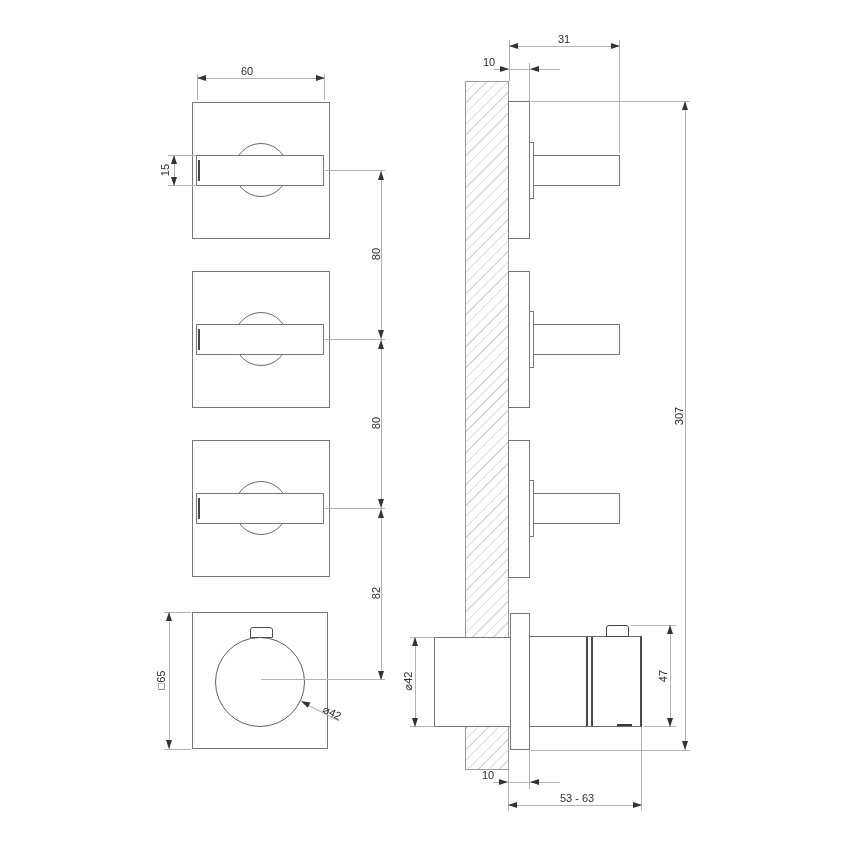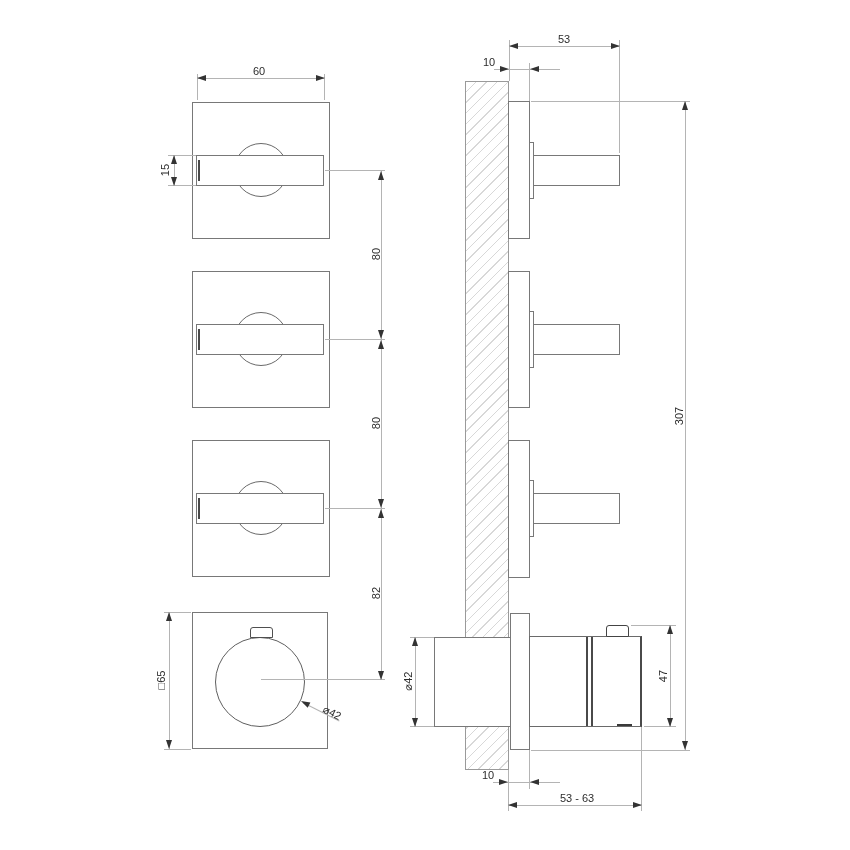--- a/index.html
+++ b/index.html
@@ -62,21 +62,21 @@
     <div class="rect" style="left:192px;top:612px;width:136px;height:137px;"></div>
     <div class="circ" style="left:215px;top:637px;width:90px;height:90px;border-color:#5f5f5f;background:#fff;"></div>
     <div class="rect" style="left:250px;top:627px;width:23px;height:11px;border:1.4px solid #4f4f4f;border-radius:3px 3px 0 0;"></div>
     <div class="hl c-dim" style="left:261px;top:679px;width:124px;"></div>
 
     <div class="vl c-dim" style="left:197px;top:74px;height:26px;"></div>
     <div class="vl c-dim" style="left:324px;top:74px;height:26px;"></div>
     <div class="hl c-dim" style="left:197px;top:78px;width:128px;"></div>
     <div class="ar ar-l" style="left:197px;top:75px;"></div>
     <div class="ar ar-r" style="left:316px;top:75px;"></div>
-    <div class="lbl" style="left:259px;top:71px;">60</div>
+    <div class="lbl" style="left:247px;top:71px;">60</div>
 
     <div class="hl c-dim" style="left:168px;top:155px;width:28px;"></div>
     <div class="hl c-dim" style="left:168px;top:185px;width:28px;"></div>
     <div class="vl c-dim" style="left:174px;top:155px;height:31px;"></div>
     <div class="ar ar-u" style="left:171px;top:155px;"></div>
     <div class="ar ar-d" style="left:171px;top:177px;"></div>
     <div class="lbl r90" style="left:165px;top:170px;">15</div>
 
     <div class="hl c-dim" style="left:325px;top:170px;width:60px;"></div>
     <div class="hl c-dim" style="left:325px;top:339px;width:60px;"></div>
@@ -127,21 +127,21 @@
     <div class="vl c-dark" style="left:586px;top:637px;height:89px;"></div>
     <div class="vl c-dark" style="left:591px;top:637px;height:89px;"></div>
     <div class="rect" style="left:606px;top:625px;width:23px;height:12px;border:1.5px solid #444;border-radius:3px 3px 0 0;"></div>
     <div class="hl" style="left:617px;top:724px;width:15px;border-top:2.5px solid #3a3a3a;"></div>
 
     <div class="vl c-dim" style="left:509px;top:40px;height:41px;"></div>
     <div class="vl c-dim" style="left:619px;top:40px;height:113px;"></div>
     <div class="hl c-dim" style="left:509px;top:46px;width:111px;"></div>
     <div class="ar ar-l" style="left:509px;top:43px;"></div>
     <div class="ar ar-r" style="left:611px;top:43px;"></div>
-    <div class="lbl" style="left:564px;top:39px;">53</div>
+    <div class="lbl" style="left:564px;top:39px;">31</div>
 
     <div class="vl c-dim" style="left:529px;top:63px;height:38px;"></div>
     <div class="hl c-dim" style="left:494px;top:69px;width:66px;"></div>
     <div class="ar ar-r" style="left:500px;top:66px;"></div>
     <div class="ar ar-l" style="left:530px;top:66px;"></div>
     <div class="lbl" style="left:489px;top:62px;">10</div>
 
     <div class="hl c-dim" style="left:531px;top:101px;width:159px;"></div>
     <div class="hl c-dim" style="left:531px;top:750px;width:159px;"></div>
     <div class="vl c-dim" style="left:685px;top:101px;height:649px;"></div>

